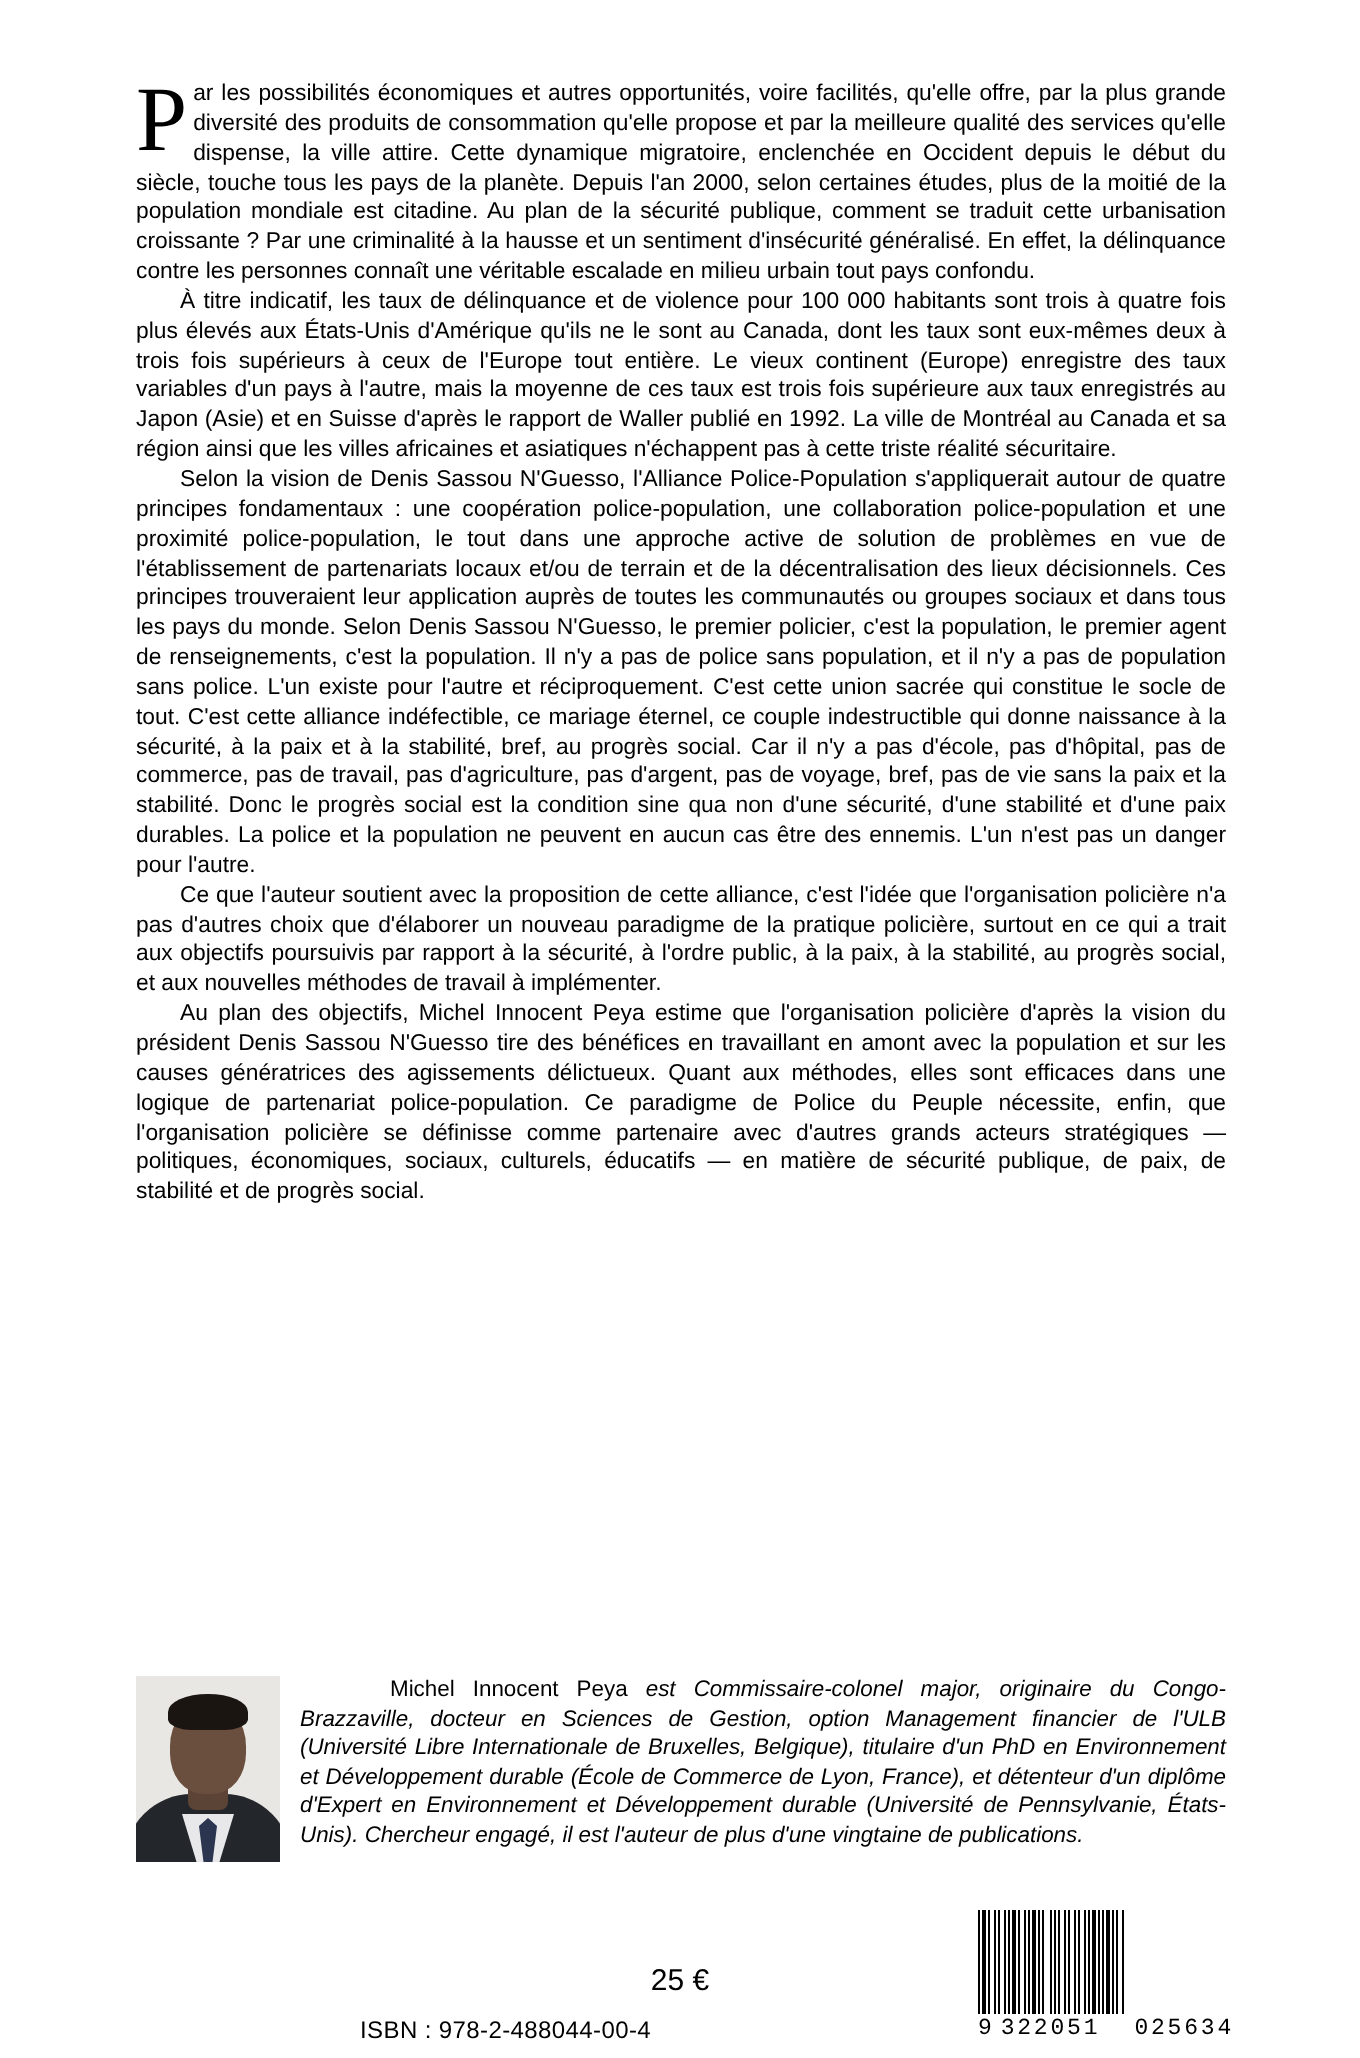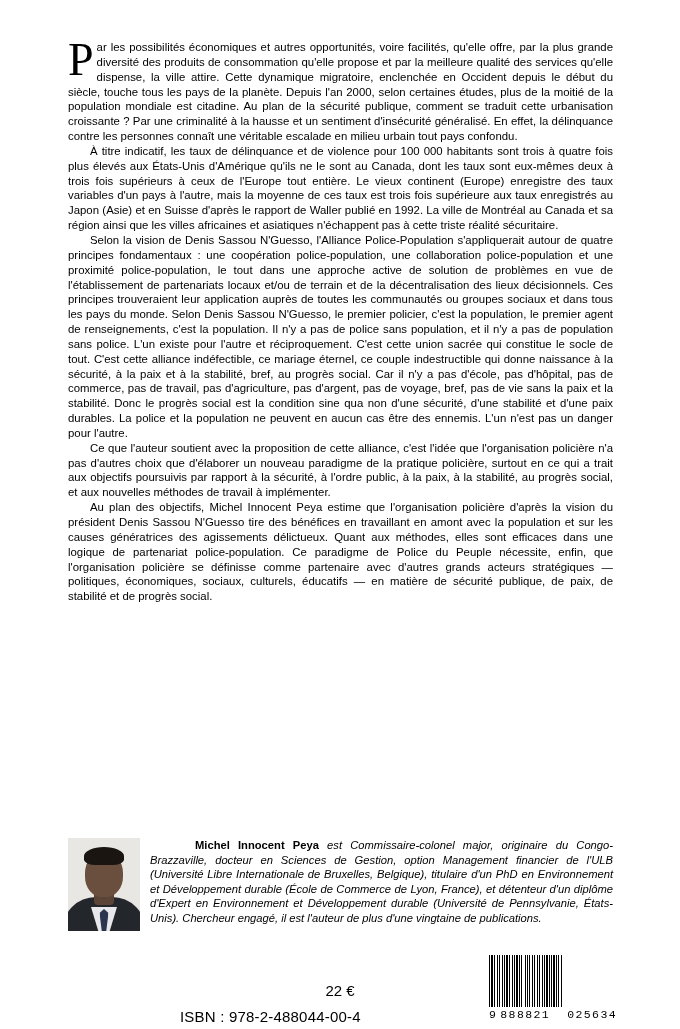--- a/index.html
+++ b/index.html
@@ -60,36 +60,36 @@
   }
   .author-bio {
     flex: 1;
     font-size: 11.2px;
     line-height: 14.6px;
     font-style: italic;
     text-align: justify;
   }
   .author-bio .name {
     font-style: normal;
-    font-weight: bold;
+    font-weight: normal;
     padding-left: 45px;
   }
   .price {
     position: absolute;
     left: 0;
     right: 0;
     top: 982px;
     text-align: center;
     font-size: 15px;
   }
   .isbn-text {
     position: absolute;
     left: 180px;
     top: 1008px;
-    font-size: 15px;
+    font-size: 12px;
     letter-spacing: 0.2px;
   }
   .barcode-wrap {
     position: absolute;
     left: 489px;
     top: 955px;
     width: 128px;
   }
   .barcode {
     height: 52px;
@@ -166,21 +166,21 @@
       <div class="ph-neck"></div>
       <div class="ph-head"></div>
       <div class="ph-hair"></div>
     </div>
     <div class="author-bio">
       <span class="name">Michel Innocent Peya</span>
       <span>est Commissaire-colonel major, originaire du Congo-Brazzaville, docteur en Sciences de Gestion, option Management financier de l'ULB (Université Libre Internationale de Bruxelles, Belgique), titulaire d'un PhD en Environnement et Développement durable (École de Commerce de Lyon, France), et détenteur d'un diplôme d'Expert en Environnement et Développement durable (Université de Pennsylvanie, États-Unis). Chercheur engagé, il est l'auteur de plus d'une vingtaine de publications.</span>
     </div>
   </div>
 
-  <div class="price">22 €</div>
+  <div class="price">25 €</div>
   <div class="isbn-text">ISBN : 978-2-488044-00-4</div>
 
   <div class="barcode-wrap">
     <div class="barcode" id="bars">
         <i style="width: 1.3px;"></i>
         <i class="sp" style="width: 1.2px;"></i>
         <i style="width: 1.3px;"></i>
         <i class="sp" style="width: 1.4px;"></i>
         <i style="width: 1.3px;"></i>
         <i class="sp" style="width: 1.3px;"></i>
@@ -234,19 +234,19 @@
         <i style="width: 1.5px;"></i>
         <i class="sp" style="width: 1.2px;"></i>
         <i style="width: 1px;"></i>
         <i class="sp" style="width: 1.2px;"></i>
         <i style="width: 1.3px;"></i>
         <i class="sp" style="width: 1.2px;"></i>
         <i style="width: 1.3px;"></i>
       </div>
     <div class="barcode-digits">
       <span class="lead">9</span>
-      <span>888821</span>
+      <span>322051</span>
       <span style="flex:1"></span>
       <span>025634</span>
     </div>
   </div>
 
 </div>
 
 </body></html>

